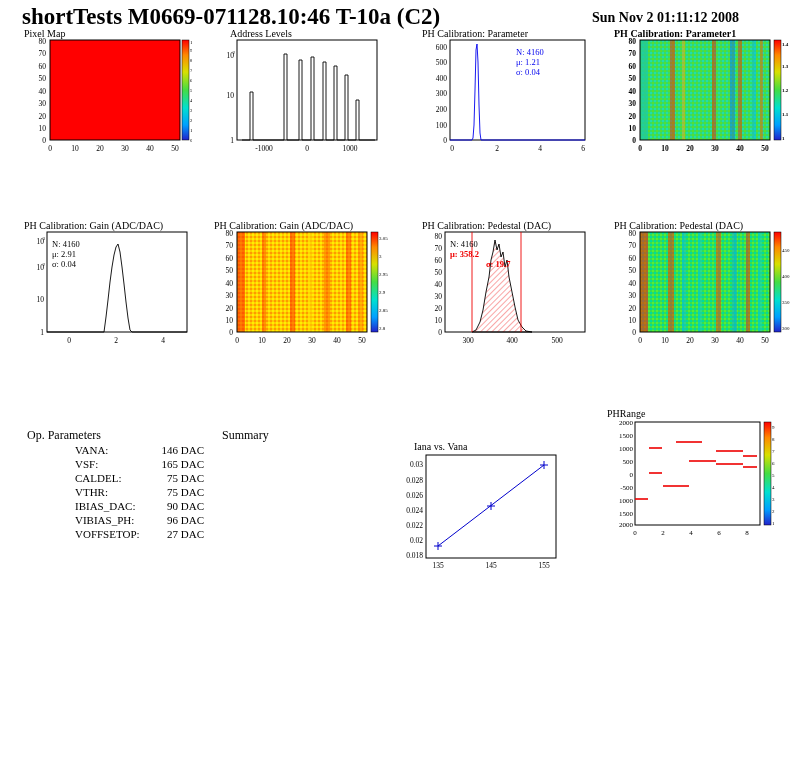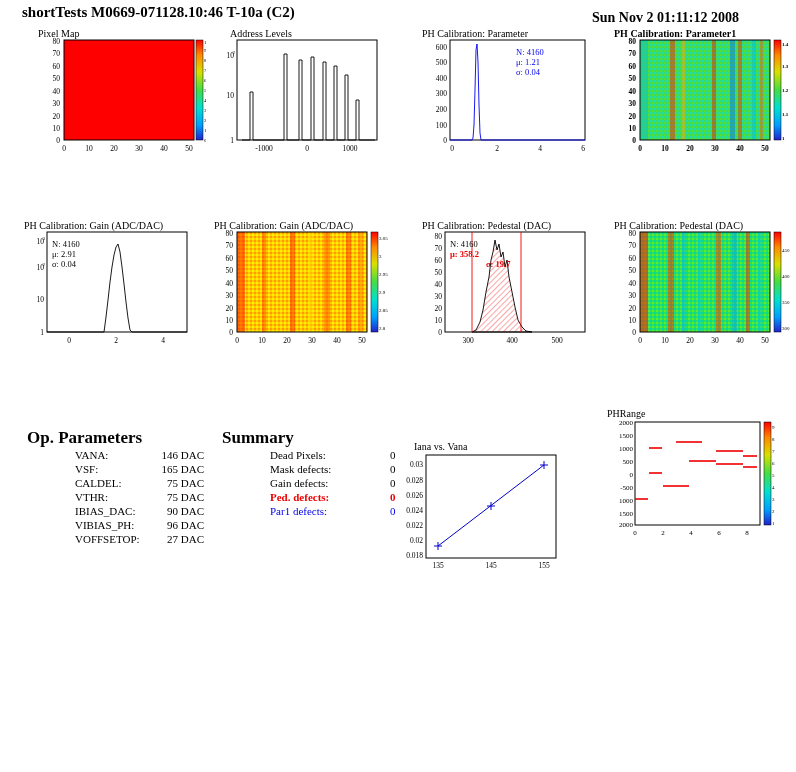--- a/index.html
+++ b/index.html
@@ -1,36 +1,36 @@
 <!DOCTYPE html>
 <html><head>
 <meta charset="utf-8">
 <style>
   html,body{margin:0;padding:0;background:#ffffff;}
   body{width:796px;height:772px;position:relative;font-family:"Liberation Serif",serif;color:#000;}
   .abs{position:absolute;}
-  .title{font-weight:bold;font-size:15px;letter-spacing:0px;}
+  .title{font-weight:bold;font-size:23px;letter-spacing:0px;}
   .date{font-weight:bold;font-size:14px;font-family:Liberation Serif, serif;}
   .panel-title{font-size:10px;font-family:"Liberation Serif",serif;}
   .statline{font-size:8.5px;font-family:"Liberation Serif",serif;}
   .blue{color:#0000ee;}
   .red{color:#ee0000;font-weight:bold;}
   table.op{border-collapse:collapse;font-size:11px;font-family:"Liberation Serif",serif;margin-left:48px;}
   table.op td{padding:1px 0;}
   table.op td.val{padding-left:22px;text-align:right;}
-  .sechead{font-weight:bold;font-size:17px;}
+  .sechead{font-weight:normal;font-size:12px;}
   svg{display:block;}
 </style>
 </head>
 <body>
 
 <div class="abs title" style="left:22px;top:4px;">shortTests M0669-071128.10:46 T-10a (C2)</div>
 <div class="abs date" style="left:592px;top:10px;">Sun Nov  2 01:11:12 2008</div>
 
-<div class="abs" style="left:36px;top:30px;width:170px;height:125px;text-decoration:underline;">
+<div class="abs" style="left:22px;top:30px;width:170px;height:125px;text-decoration:underline;">
   <div class="panel-title abs" style="left:2px;top:-2px;">Pixel Map</div>
   <svg width="170" height="125" viewBox="0 0 170 125">
     <g>
       <rect x="28" y="10" width="130" height="100" fill="#ff0000" stroke="none"></rect>
       <rect x="28" y="10" width="130" height="100" fill="none" stroke="#000" stroke-width="1"></rect>
 
       <defs>
         <linearGradient id="rainbow1" x1="0" y1="1" x2="0" y2="0">
           <stop offset="0%" stop-color="#2222cc"></stop>
             <stop offset="15%" stop-color="#00a0ff"></stop>
@@ -381,44 +381,20 @@
     <tr>
       <td>VOFFSETOP:</td>
       <td class="val">27 DAC</td>
     </tr>
   </tbody>
     </table>
 </div>
 
 <div class="abs" style="left:222px;top:428px;">
   <div class="sechead">Summary</div>
-  <table class="op">
-    <tbody>
-        <tr>
-      <td style="width:120px">Dead Pixels:</td>
-      <td>0</td>
-    </tr>
-    <tr>
-      <td>Mask defects:</td>
-      <td>0</td>
-    </tr>
-    <tr>
-      <td>Gain defects:</td>
-      <td>0</td>
-    </tr>
-    <tr>
-      <td class="red">Ped. defects:</td>
-      <td class="red">0</td>
-    </tr>
-    <tr>
-      <td class="blue">Par1 defects:</td>
-      <td class="blue">0</td>
-    </tr>
-  </tbody>
-    </table>
 </div>
 
 <div class="abs" style="left:396px;top:410px;width:175px;height:130px;margin-top:33px;">
   <div class="panel-title abs" style="left:18px;top:-2px;">Iana vs. Vana</div>
   <svg width="175" height="130" viewBox="0 0 175 130">
     <rect x="30" y="12" width="130" height="103" fill="#fff" stroke="#000" stroke-width="1"></rect>
     <line x1="42" y1="103" x2="148" y2="22" stroke="#0000cc" stroke-width="1"></line>
     <g stroke="#0000cc" stroke-width="1">
       <path d="M38 103 l8 0 M42 99 l0 8"></path>
       <path d="M91 63 l8 0 M95 59 l0 8"></path>

